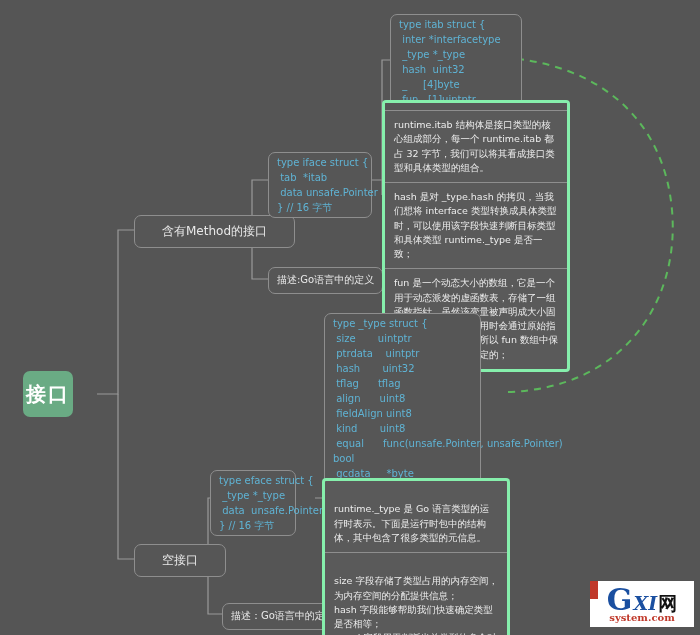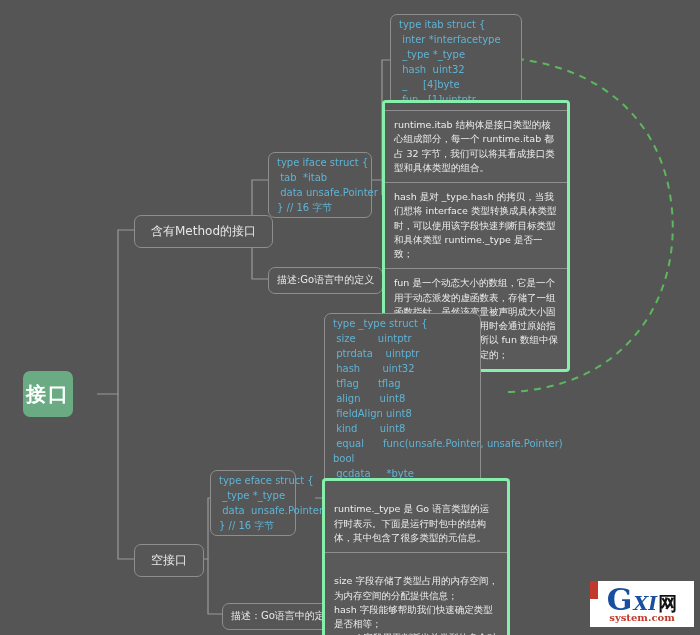--- a/index.html
+++ b/index.html
@@ -35,21 +35,21 @@
     border-radius: 7px;
     font-size: 20px;
     font-weight: bold;
     letter-spacing: 2px;
     display: flex;
     align-items: center;
     justify-content: center;
   }
   .branch-node {
     font-size: 12px;
-    padding: 7px 16px;
+    padding: 7px 27px;
   }
   .code-node {
     position: absolute;
     box-sizing: border-box;
     border: 1px solid #8e8e8e;
     border-radius: 7px;
     background: #565656;
     color: #5fb3d4;
     font-size: 10px;
     line-height: 1.5;

